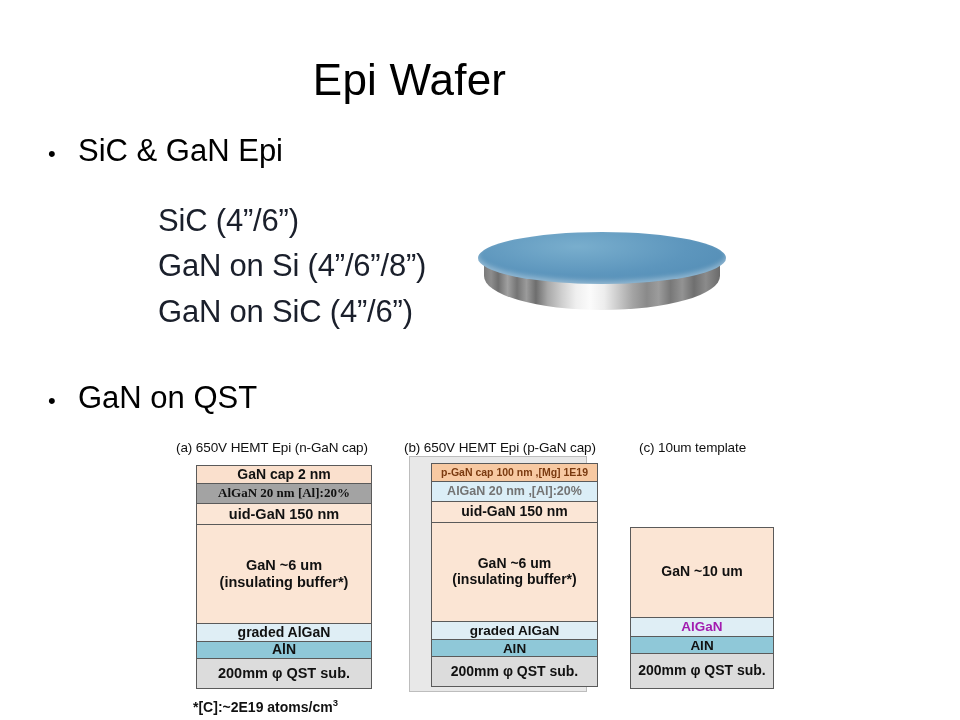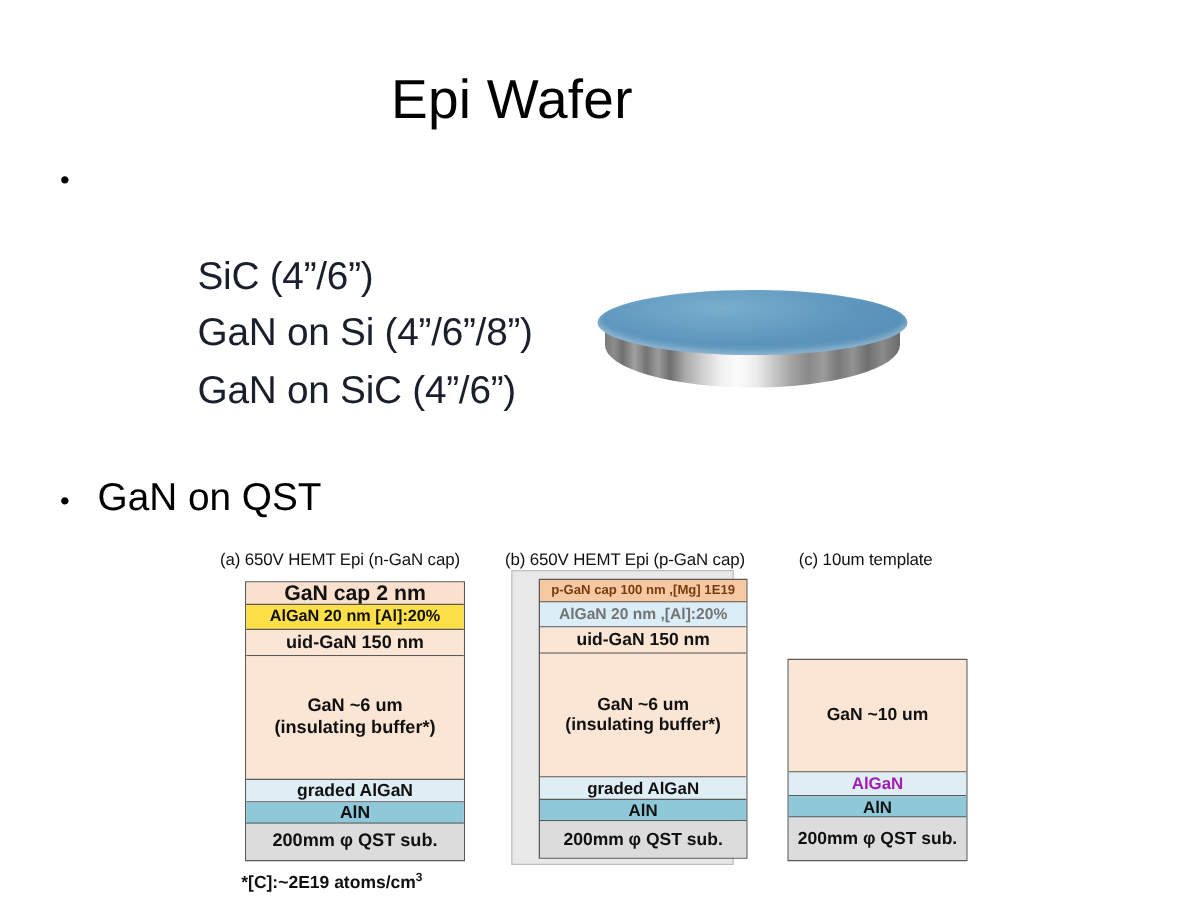--- a/index.html
+++ b/index.html
@@ -181,20 +181,21 @@
   }
   .footnote sup { font-size: 9.5px; }
 </style>
 </head>
 <body>
 
 <div class="slide-title">Epi Wafer</div>
 
 <div class="bullet" id="bullet-1">
   <span class="dot">•</span>
+  <span class="btext">SiC &amp; GaN Epi</span>
 </div>
 
 <div class="epi-list">
   <div class="epi-line">SiC (4”/6”)</div>
   <div class="epi-line">GaN on Si (4”/6”/8”)</div>
   <div class="epi-line">GaN on SiC (4”/6”)</div>
 </div>
 
 <div class="wafer">
   <div class="wafer-body"></div>
@@ -206,22 +207,22 @@
   <span class="dot">•</span>
   <span class="btext">GaN on QST</span>
 </div>
 
 <div class="caption" id="caption-a">(a) 650V HEMT Epi (n-GaN cap)</div>
 <div class="caption" id="caption-b">(b) 650V HEMT Epi (p-GaN cap)</div>
 <div class="caption" id="caption-c">(c) 10um template</div>
 
 <div class="stack" id="stack-a">
   <div class="stack-inner">
-      <div class="layer" style="height: 8%; background: rgb(250, 224, 205); color: rgb(17, 17, 17); font-size: 17px;">GaN cap 2 nm</div>
-      <div class="layer" style="height: 9%; background: #fde047; color: rgb(17, 17, 17); font-size: 13px;">AlGaN 20 nm  [Al]:20%</div>
+      <div class="layer" style="height: 8%; background: rgb(250, 224, 205); color: rgb(17, 17, 17); font-size: 14px;">GaN cap 2 nm</div>
+      <div class="layer" style="height: 9%; background: #a3a3a3; color: rgb(17, 17, 17); font-size: 13px; font-family: Liberation Serif, serif;">AlGaN 20 nm  [Al]:20%</div>
       <div class="layer" style="height: 9.5%; background: rgb(251, 230, 214); color: rgb(17, 17, 17); font-size: 14.5px;">uid-GaN 150 nm</div>
       <div class="layer" style="height: 44.5%; background: rgb(251, 229, 212); color: rgb(17, 17, 17); font-size: 14.5px;">GaN ~6 um
 (insulating buffer*)</div>
       <div class="layer" style="height: 8.5%; background: rgb(223, 238, 245); color: rgb(17, 17, 17); font-size: 14px;">graded AlGaN</div>
       <div class="layer" style="height: 7.5%; background: rgb(143, 200, 216); color: rgb(17, 17, 17); font-size: 14px;">AlN</div>
       <div class="layer" style="height: 13%; background: rgb(220, 220, 220); color: rgb(17, 17, 17); font-size: 14.5px;">200mm φ QST sub.</div>
     </div>
 </div>
 
 <div class="stack" id="stack-b">

